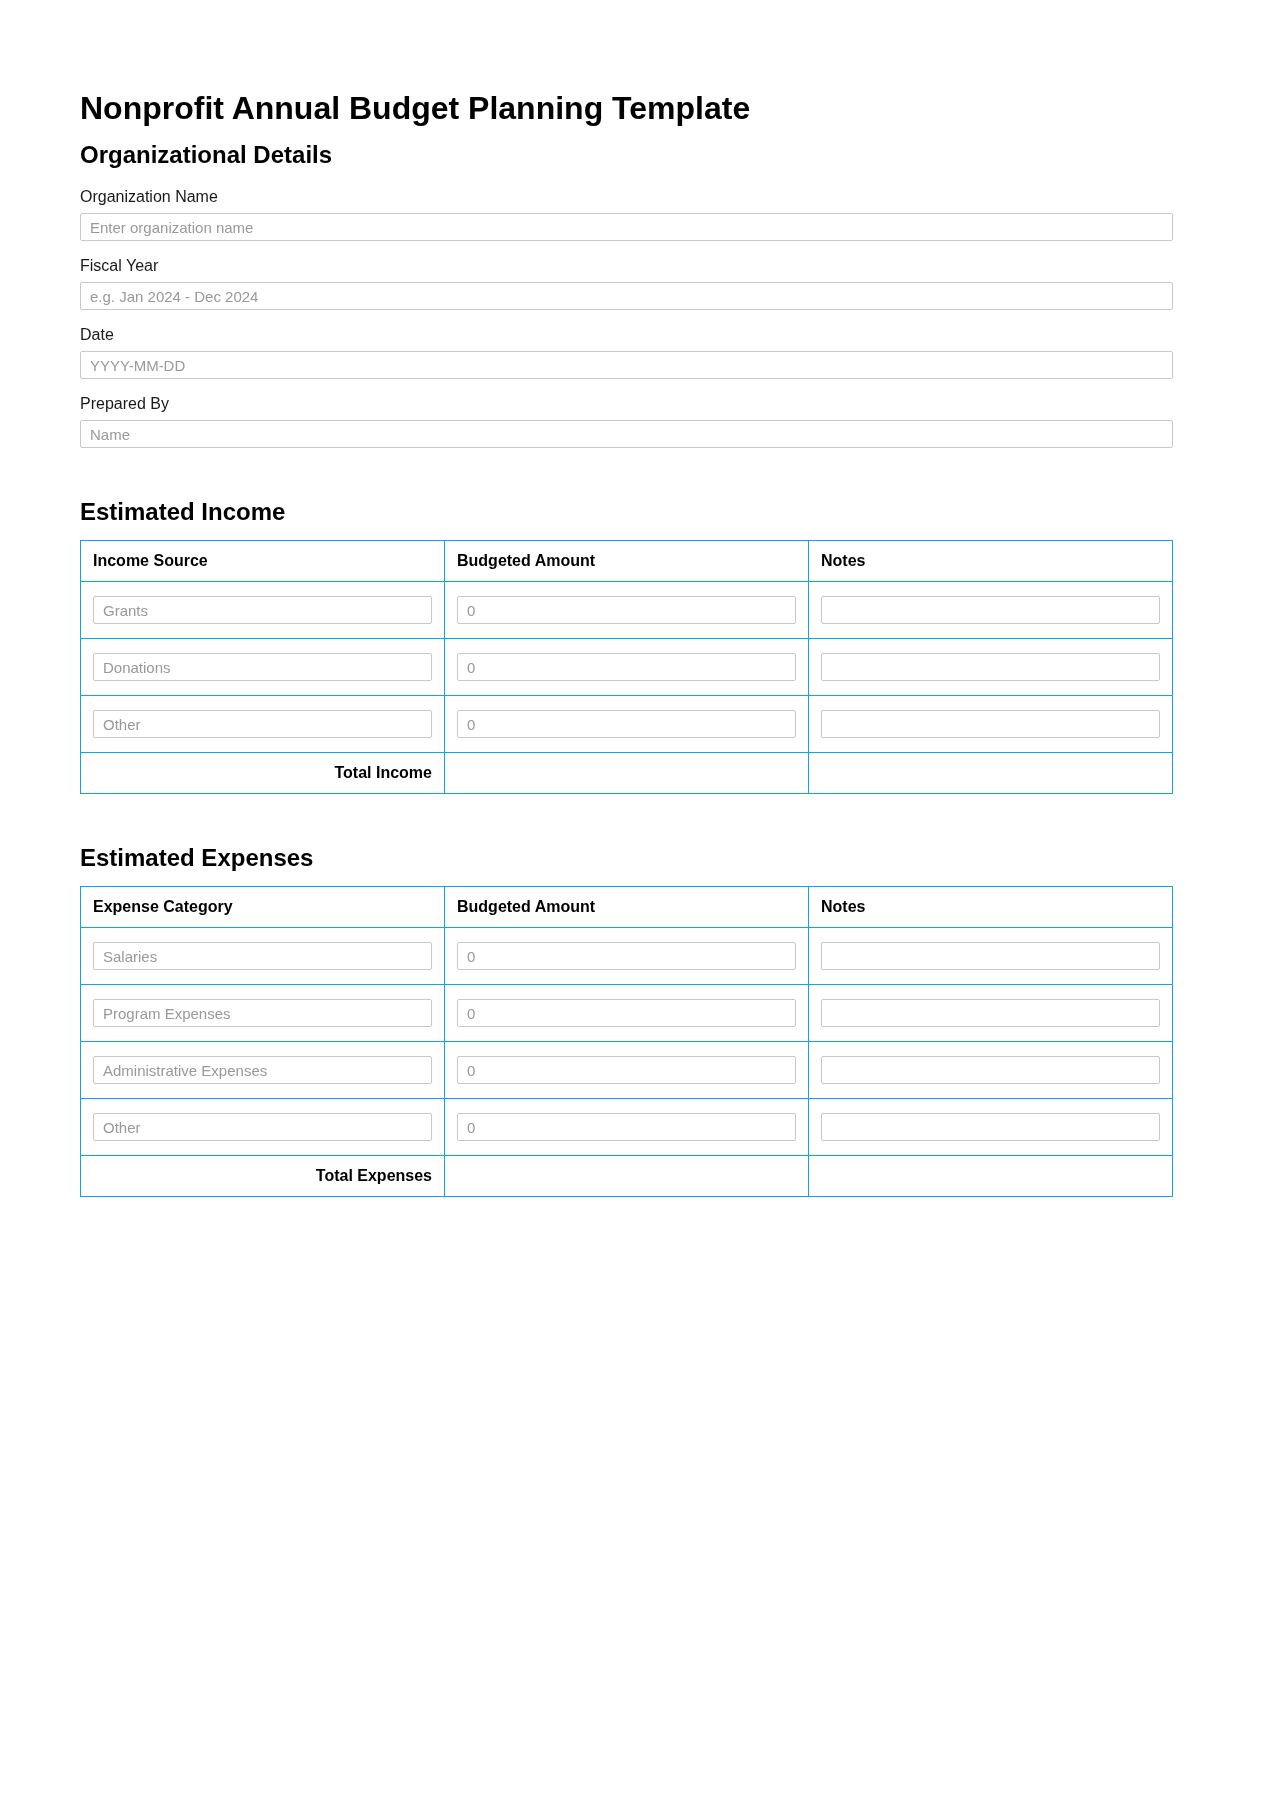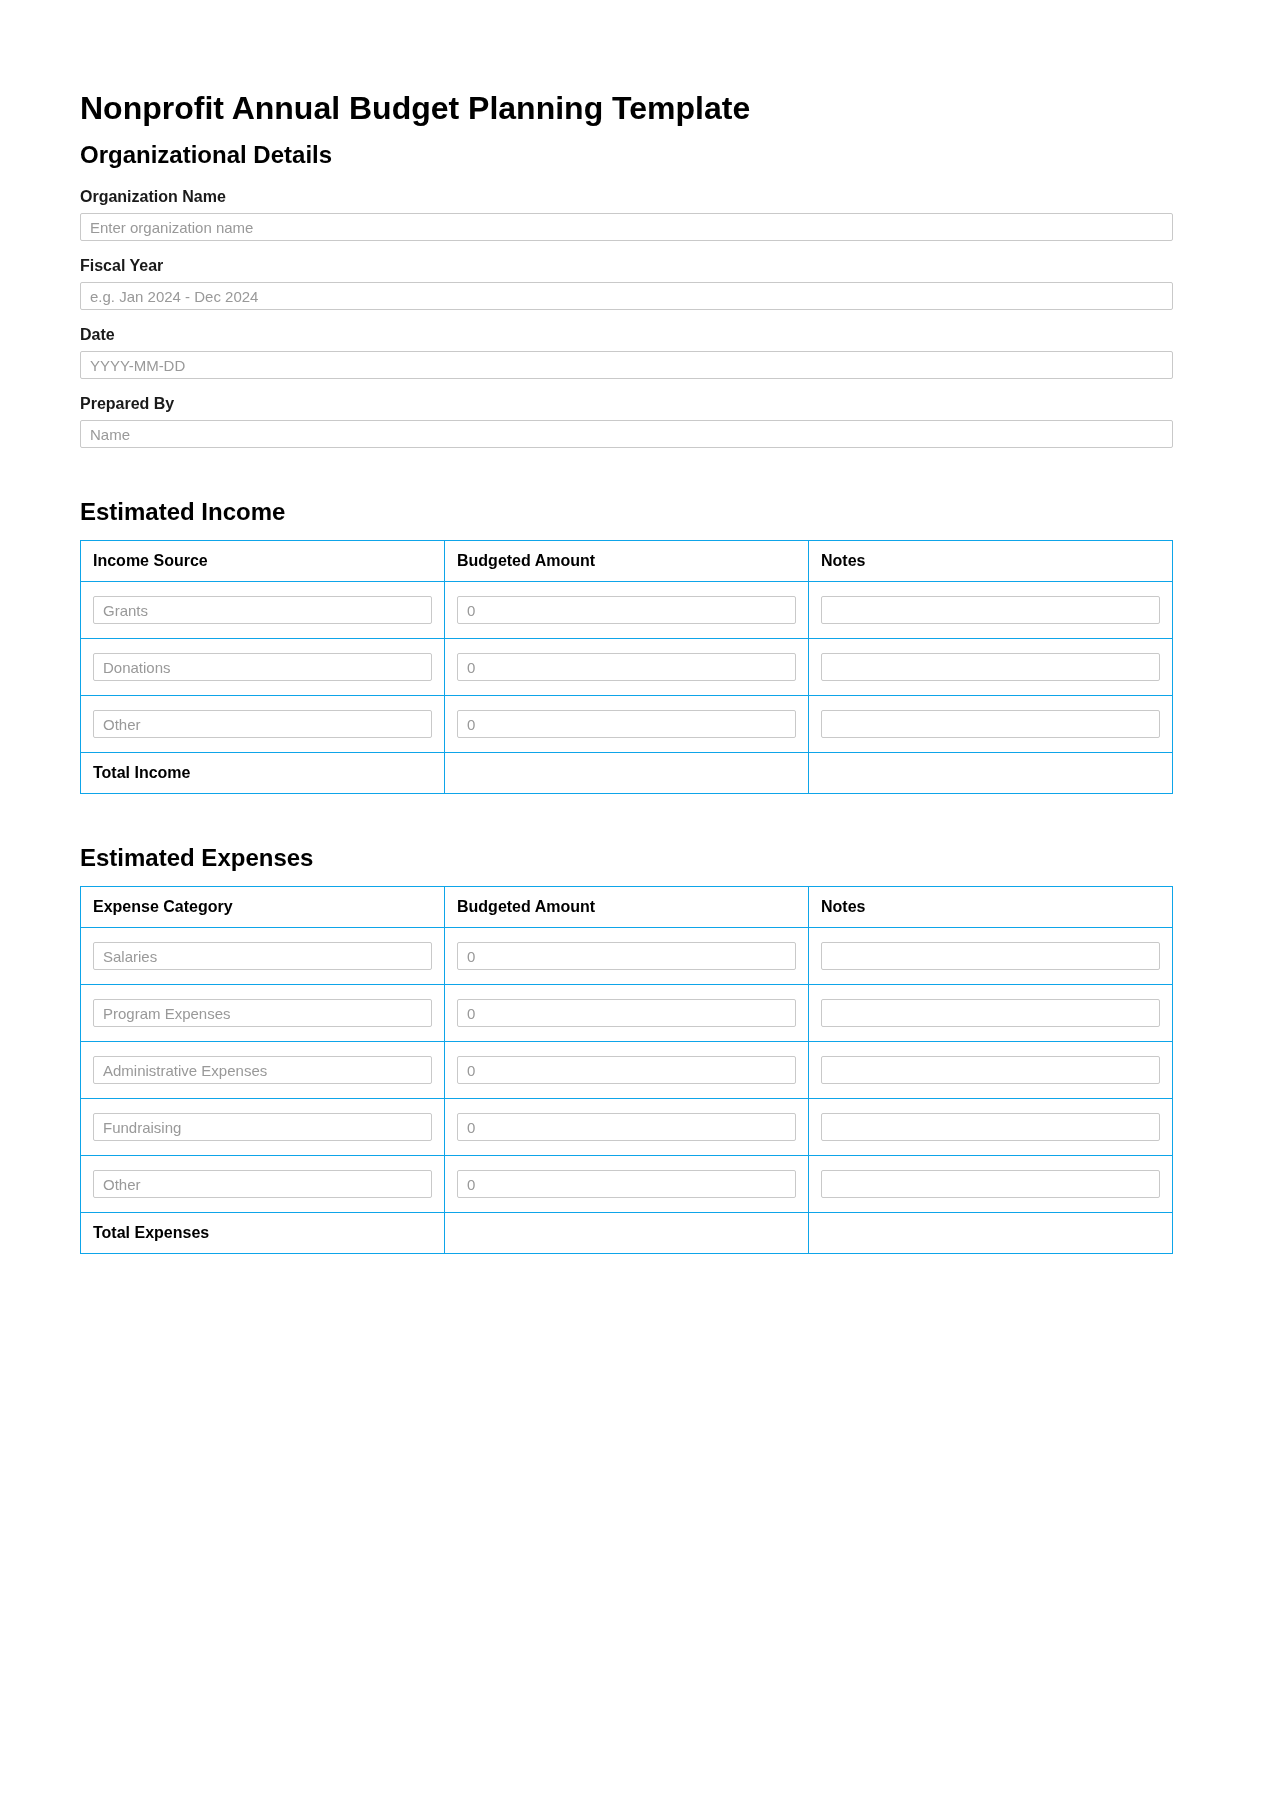--- a/index.html
+++ b/index.html
@@ -38,21 +38,20 @@
     margin-bottom: 14px;
   }
   .fields { margin-top: 19px; }
   .field { margin-bottom: 16px; }
   .field label {
     display: block;
     font-size: 16px;
     line-height: 18px;
     margin-bottom: 7px;
     color: #1a1a1a;
-    font-weight: bold;
   }
   input.text-input {
     display: block;
     box-sizing: border-box;
     width: 100%;
     height: 28px;
     padding: 4px 9px;
     border: 1px solid #c9c9c9;
     border-radius: 2px;
     background: #ffffff;
@@ -78,20 +77,21 @@
     font-weight: 700;
     padding: 11px 12px;
     line-height: 18px;
   }
   table.budget-table td.input-cell { padding: 14px 12px; }
   table.budget-table td.total-cell {
     padding: 11px 12px;
     font-size: 16px;
     font-weight: 700;
     line-height: 18px;
+    text-align: right;
   }
 </style>
 </head>
 <body>
 
 <div class="page">
   <div class="content">
 
     <h1 class="page-title">Nonprofit Annual Budget Planning Template</h1>
 
@@ -207,31 +207,20 @@
           </td>
           <td class="input-cell">
             <input type="text" class="text-input" placeholder="0" style="">
           </td>
           <td class="input-cell">
             <input type="text" class="text-input" style="">
           </td>
         </tr>
         <tr>
           <td class="input-cell">
-            <input type="text" class="text-input" placeholder="Fundraising" style="">
-          </td>
-          <td class="input-cell">
-            <input type="text" class="text-input" placeholder="0" style="">
-          </td>
-          <td class="input-cell">
-            <input type="text" class="text-input" style="">
-          </td>
-        </tr>
-        <tr>
-          <td class="input-cell">
             <input type="text" class="text-input" placeholder="Other" style="">
           </td>
           <td class="input-cell">
             <input type="text" class="text-input" placeholder="0" style="">
           </td>
           <td class="input-cell">
             <input type="text" class="text-input" style="">
           </td>
         </tr>
         <tr>

